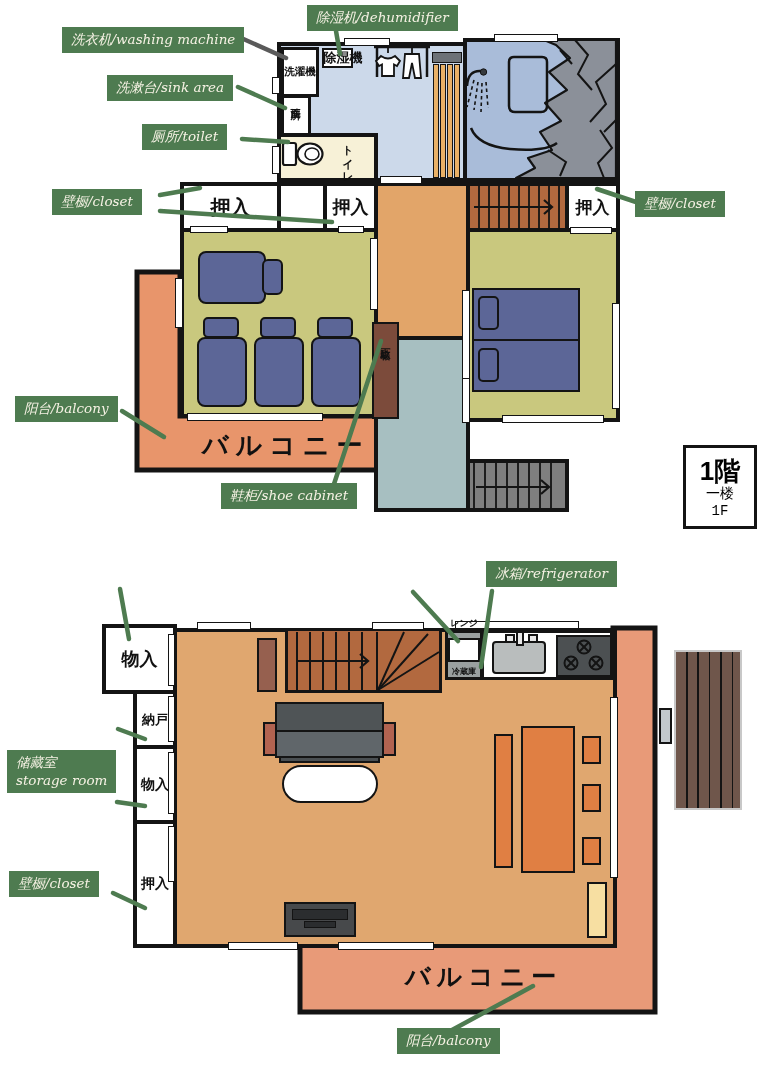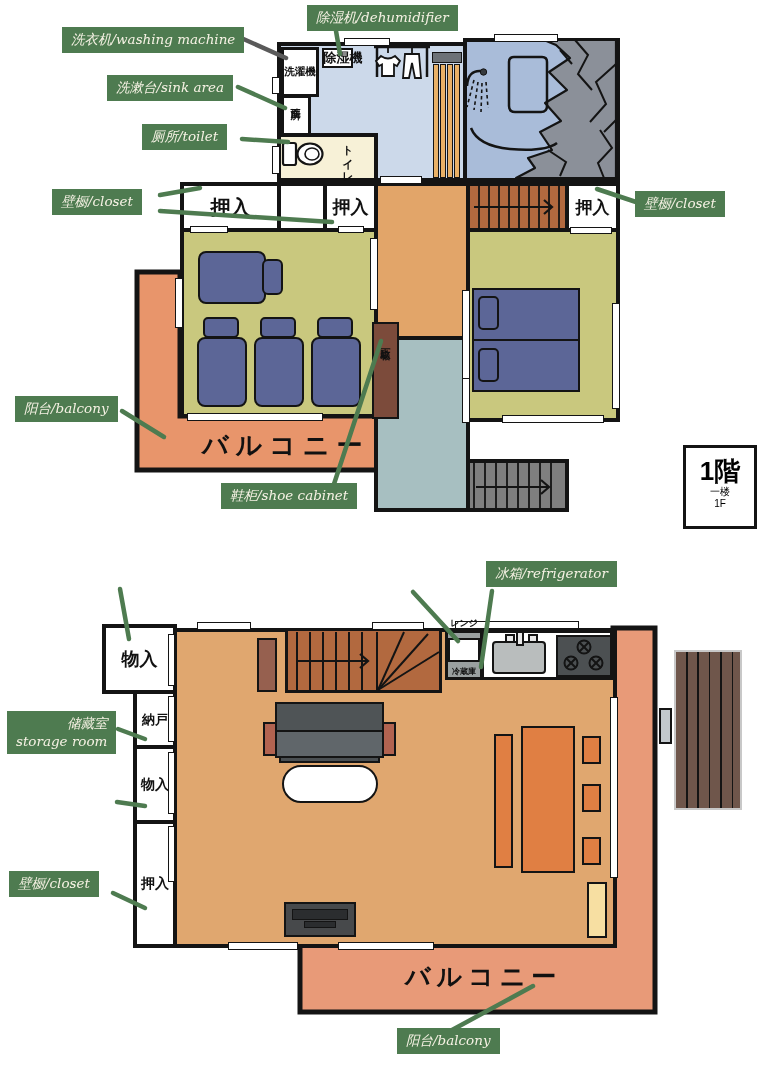--- a/index.html
+++ b/index.html
@@ -6,25 +6,25 @@
   #canvas{position:relative;width:760px;height:1075px;background:#fff;
           font-family:"Liberation Sans",sans-serif;overflow:hidden;}
   .room{position:absolute;box-sizing:border-box;border:4px solid #141414;z-index:10;}
   .furn{position:absolute;box-sizing:border-box;border:2.5px solid #141414;z-index:20;}
   .gap{position:absolute;background:#fff;border:1.5px solid #141414;box-sizing:border-box;z-index:25;}
   .rtext{position:absolute;color:#111;font-weight:bold;z-index:30;white-space:nowrap;}
   .vtext{writing-mode:vertical-rl;text-orientation:upright;letter-spacing:1px;}
   .ctr{display:flex;align-items:center;justify-content:center;text-align:center;}
   .lbl{position:absolute;background:#4e7b50;color:#f6f2e4;font-family:"DejaVu Serif",serif;
        font-style:italic;font-size:13.5px;line-height:1.3;padding:4px 9px;white-space:nowrap;z-index:60;}
-  .lbl2{text-align:right;}
+  .lbl2{text-align:left;margin-top:39px;}
   .badge{position:absolute;width:74px;height:84px;background:#fff;border:3px solid #141414;
          box-sizing:border-box;text-align:center;z-index:40;}
   .badge .big{font-size:26px;font-weight:bold;margin-top:9px;line-height:1.1;}
-  .badge .sm{font-size:10px;font-family:Liberation Sans, sans-serif;line-height:1.25;}
+  .badge .sm{font-size:14px;font-family:Liberation Mono, monospace;line-height:1.25;}
   svg.layer{position:absolute;left:0;top:0;pointer-events:none;}
   .deck{position:absolute;box-sizing:border-box;border:2.5px solid #c8c8c8;z-index:8;
         background:repeating-linear-gradient(90deg,#6f564b 0 10px,#141414 10px 11.5px);}
   .slat{position:absolute;box-sizing:border-box;border:1.5px solid #141414;background:#e8b066;z-index:22;}
 </style>
 </head>
 <body>
 
 <div id="canvas">
 

